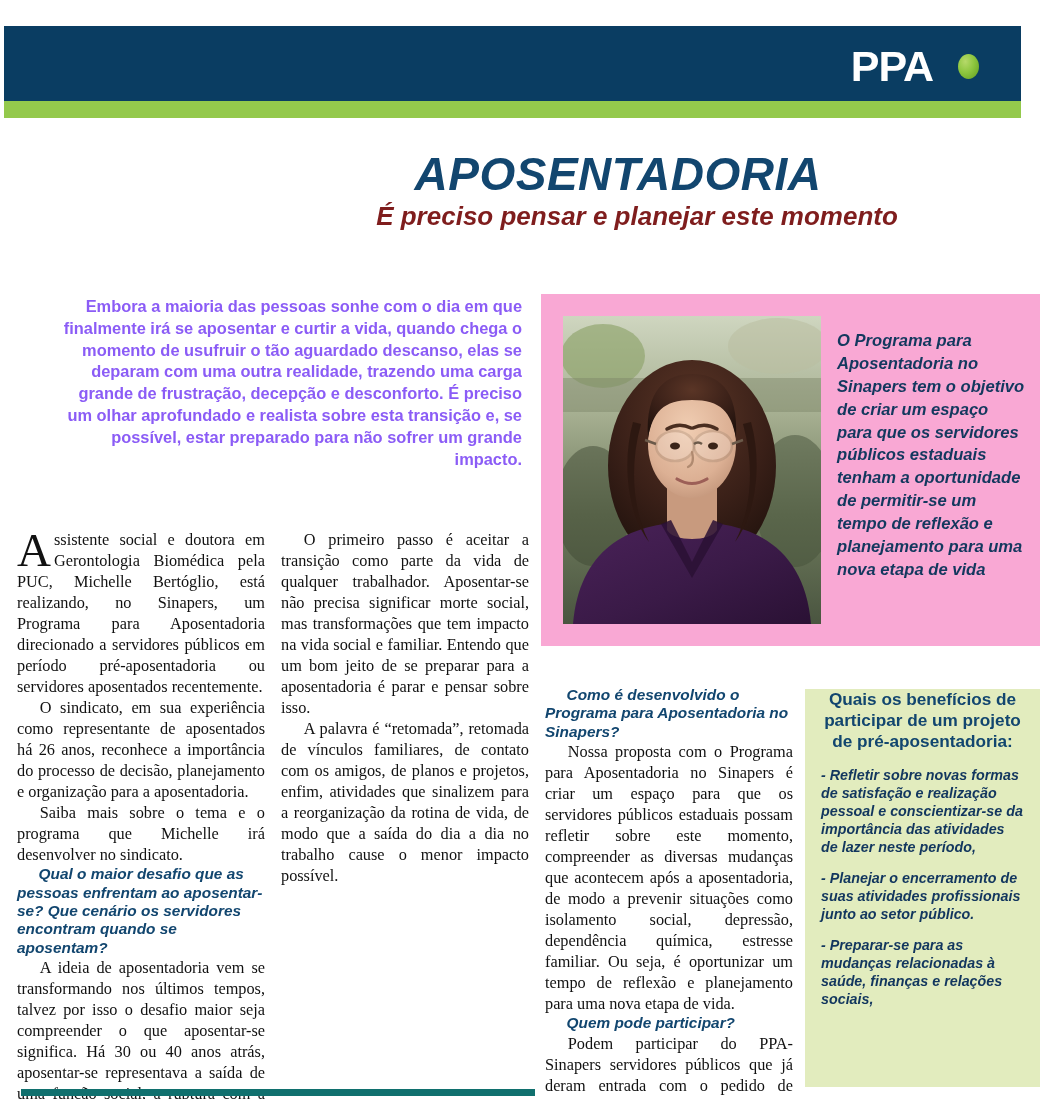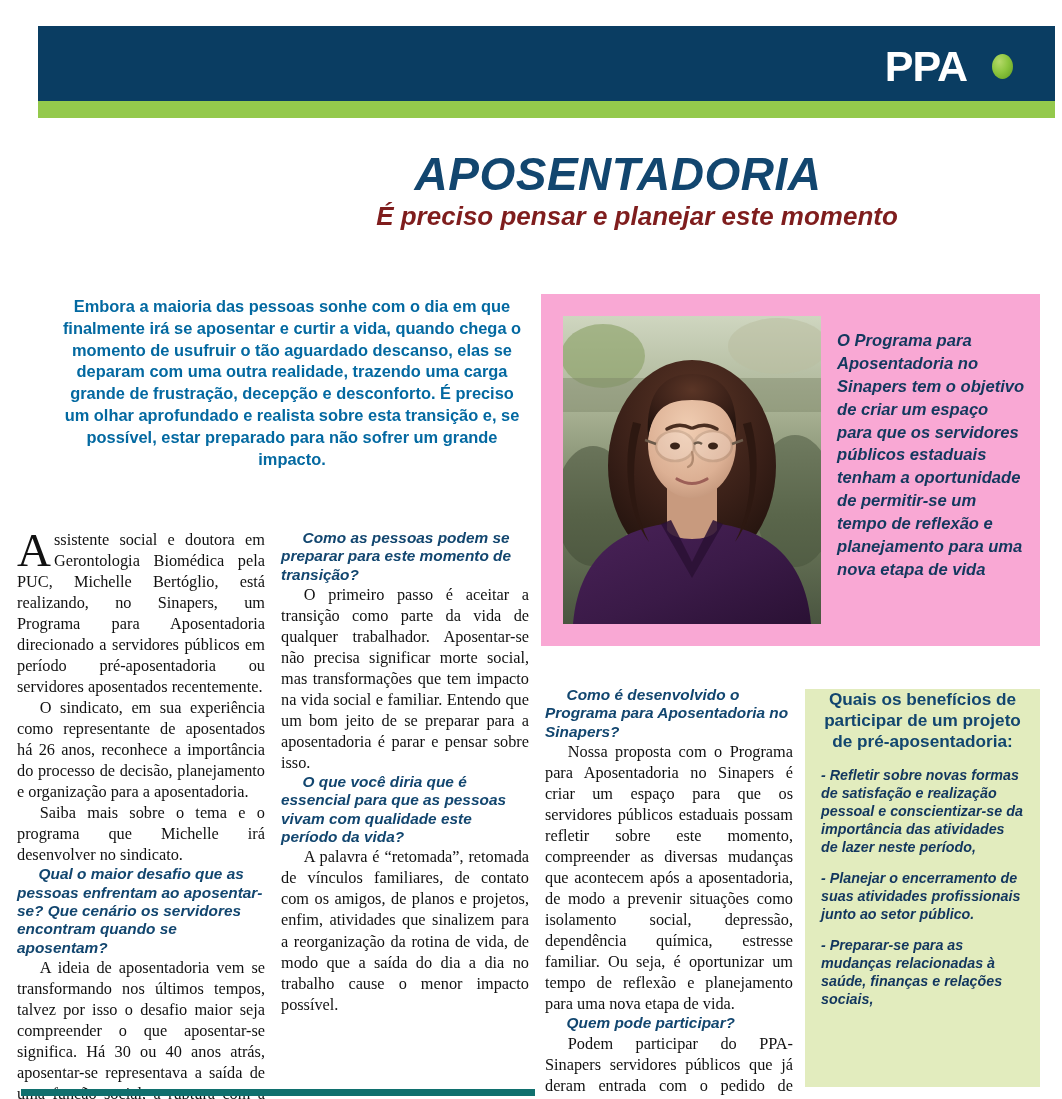--- a/index.html
+++ b/index.html
@@ -12,21 +12,21 @@
     height: 1099px;
     position: relative;
     overflow: hidden;
     font-family: "Liberation Sans", sans-serif;
     color: #12365e;
   }
 
   
   .header-wrap {
     position: absolute;
-    left: 38px;
+    left: 4px;
     top: 26px;
     width: 1017px;
     height: 104px;
     border-radius: 12px;
   }
   .header-navy {
     position: absolute;
     left: 0; top: 0;
     width: 1017px;
     height: 75px;
@@ -94,25 +94,25 @@
     margin-top: 4px;
     padding-right: 6px;
   }
 
   
   .standfirst {
     position: absolute;
     left: 62px;
     top: 296px;
     width: 460px;
-    text-align: center;
+    text-align: right;
     font-size: 16.4px;
     font-weight: bold;
     line-height: 1.33;
-    color: #0369a1;
+    color: #8b5cf6;
   }
 
   
   .quote-panel {
     position: absolute;
     left: 541px;
     top: 294px;
     width: 499px;
     height: 352px;
     background: #f9a8d4;
@@ -309,23 +309,21 @@
 
 <div class="col" id="col1">
   <p class="drop"><span class="dropcap">A</span><span>ssistente social e doutora em Gerontologia Biomédica pela PUC, Michelle Bertóglio, está realizando, no Sinapers, um Programa para Aposentadoria direcionado a servidores públicos em período pré-aposentadoria ou servidores aposentados recentemente.</span></p>
   <p>O sindicato, em sua experiência como representante de aposentados há 26 anos, reconhece a importância do processo de decisão, planejamento e organização para a aposentadoria.</p>
   <p>Saiba mais sobre o tema e o programa que Michelle irá desenvolver no sindicato.</p>
   <p class="q-head">Qual o maior desafio que as pessoas enfrentam ao aposentar-se? Que cenário os servidores encontram quando se aposentam?</p>
   <p>A ideia de aposentadoria vem se transformando nos últimos tempos, talvez por isso o desafio maior seja compreender o que aposentar-se significa. Há 30 ou 40 anos atrás, aposentar-se representava a saída de uma função social, a ruptura com a ideia do trabalho. Hoje, pode ser uma transição de carreira, seja ela remunerada ou não. O</p>
 </div>
 
 <div class="col" id="col2">
-  <p class="q-head">Como as pessoas podem se preparar para este momento de transição?</p>
   <p>O primeiro passo é aceitar a transição como parte da vida de qualquer trabalhador. Aposentar-se não precisa significar morte social, mas transformações que tem impacto na vida social e familiar. Entendo que um bom jeito de se preparar para a aposentadoria é parar e pensar sobre isso.</p>
-  <p class="q-head">O que você diria que é essencial para que as pessoas vivam com qualidade este período da vida?</p>
   <p>A palavra é “retomada”,  retomada de vínculos familiares, de contato com os amigos, de planos e projetos, enfim, atividades que sinalizem para a reorganização da rotina de vida, de modo que a saída do dia a dia no trabalho cause o menor impacto possível.</p>
 </div>
 
 <div class="col" id="col3">
   <p class="q-head">Como é desenvolvido o Programa para Aposentadoria no Sinapers?</p>
   <p>Nossa proposta com o Programa para Aposentadoria no Sinapers é criar um espaço para que os servidores públicos estaduais possam refletir sobre este momento, compreender as diversas mudanças que acontecem após a aposentadoria, de modo a prevenir situações como isolamento social, depressão, dependência química, estresse familiar. Ou seja, é oportunizar um tempo de reflexão e planejamento para uma nova etapa de vida.</p>
   <p class="q-head">Quem pode participar?</p>
   <p>Podem participar do PPA-Sinapers servidores públicos que já deram entrada com o pedido de aposentadoria, com previsão de aposentar-se no ano de 2016 e servidores recém-aposentados.</p>
 </div>
 

